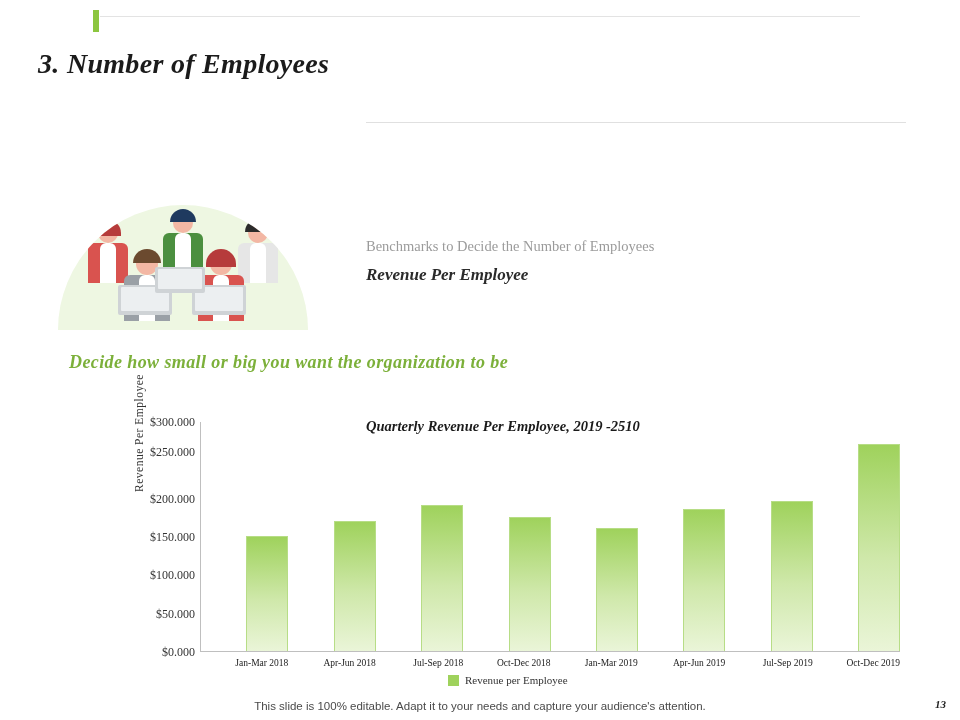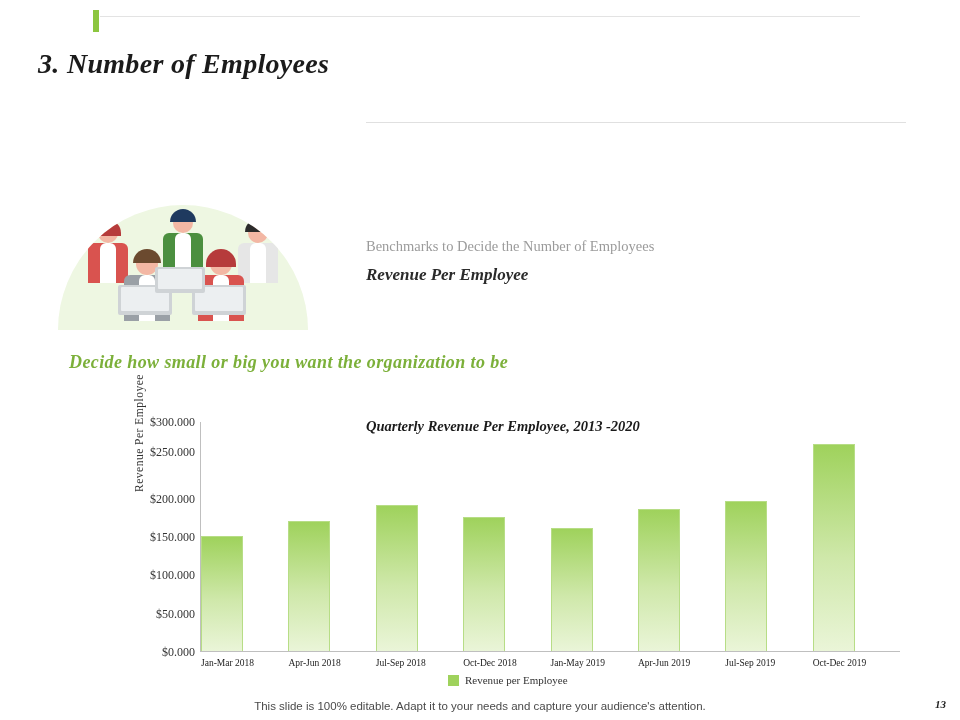--- a/index.html
+++ b/index.html
@@ -87,21 +87,21 @@
   }
   .ytick{
     position:absolute;right:calc(100% + 6px);
     font-size:12px;color:#333;white-space:nowrap;transform:translateY(-50%);
   }
   .bars{
     position:absolute;left:0;right:0;bottom:0;top:0;
     display:flex;align-items:flex-end;justify-content:space-around;
   }
   .barslot{
-    width:12.5%;display:flex;flex-direction:column;align-items:flex-start;
+    width:12.5%;display:flex;flex-direction:column;align-items:flex-end;
     height:100%;justify-content:flex-end;position:relative;
   }
   .bar{
     width:42px;
     background:linear-gradient(to bottom,#9fd25c 0%,#cfe8aa 55%,#eaf5d8 100%);
     border:1px solid #b7dd86;border-bottom:none;
     box-sizing:border-box;
   }
   .xtick{
     position:absolute;top:100%;margin-top:7px;
@@ -181,21 +181,21 @@
         <div class="screen"></div>
       </div>
   </div>
 
   <div class="bench">Benchmarks to Decide the Number of Employees</div>
   <div class="rpe">Revenue Per Employee</div>
 
   <div class="tagline">Decide how small or big you want the organization to be</div>
 
   <div class="chart-wrap">
-    <div class="chart-title">Quarterly Revenue Per Employee, 2013 -2020</div>
+    <div class="chart-title">Quarterly Revenue Per Employee, 2019 -2510</div>
     <div class="plot">
       <div class="ylabel">Revenue Per Employee</div>
       <div id="yticks">
           <div class="ytick" style="top: 230px;">$0.000</div>
           <div class="ytick" style="top: 191.667px;">$50.000</div>
           <div class="ytick" style="top: 153.333px;">$100.000</div>
           <div class="ytick" style="top: 115px;">$150.000</div>
           <div class="ytick" style="top: 76.6667px;">$200.000</div>
           <div class="ytick" style="top: 30px;">$250.000</div>
           <div class="ytick" style="top: 0px;">$300.000</div>
@@ -212,21 +212,21 @@
           <div class="barslot">
             <div class="bar" style="height: 145.667px;"></div>
             <div class="xtick">Jul-Sep 2018</div>
           </div>
           <div class="barslot">
             <div class="bar" style="height: 134.167px;"></div>
             <div class="xtick">Oct-Dec 2018</div>
           </div>
           <div class="barslot">
             <div class="bar" style="height: 122.667px;"></div>
-            <div class="xtick">Jan-May 2019</div>
+            <div class="xtick">Jan-Mar 2019</div>
           </div>
           <div class="barslot">
             <div class="bar" style="height: 141.833px;"></div>
             <div class="xtick">Apr-Jun 2019</div>
           </div>
           <div class="barslot">
             <div class="bar" style="height: 150.267px;"></div>
             <div class="xtick">Jul-Sep 2019</div>
           </div>
           <div class="barslot">

